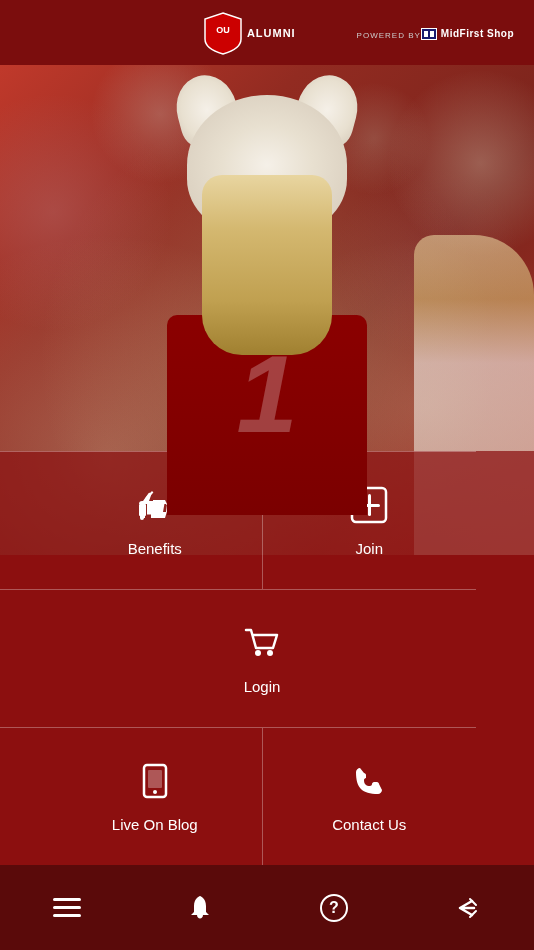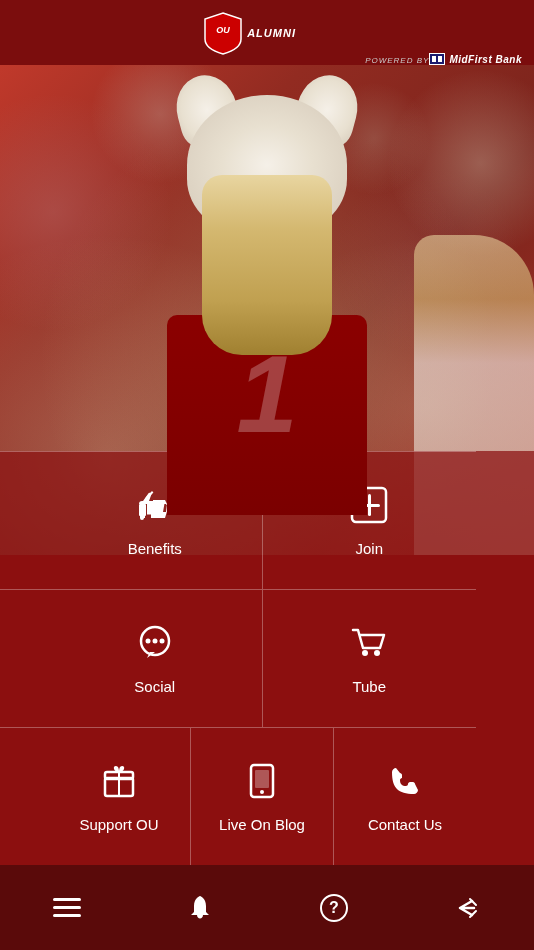--- a/index.html
+++ b/index.html
@@ -12,25 +12,25 @@
       background: #8B0000;
       position: relative;
     }
 
     
     #header {
       width: 534px;
       height: 65px;
       background: #7B0D0D;
       display: flex;
+      align-items: center;
       justify-content: space-between;
-      padding: 0 12px;
+      padding: 0 20px;
       position: relative;
       z-index: 10;
-      font-style: italic;
     }
 
     #header-logo {
       display: flex;
       align-items: center;
       justify-content: center;
       flex: 1;
     }
 
     .ou-logo {
@@ -337,21 +337,21 @@
   <div class="powered-by">
     <span class="powered-by-text">POWERED BY</span>
     <div class="midfirst-logo">
       <div class="midfirst-icon">
         <svg width="14" height="10" viewBox="0 0 14 10">
           <rect width="14" height="10" fill="#1a1a6e"></rect>
           <rect x="2" y="2" width="4" height="6" fill="#fff"></rect>
           <rect x="8" y="2" width="4" height="6" fill="#fff"></rect>
         </svg>
       </div>
-      <span class="midfirst-text">MidFirst Bank</span>
+      <span class="midfirst-text">MidFirst Shop</span>
     </div>
   </div>
 </div>
 
 <div id="hero">
   <div class="crowd-bg"></div>
   <div class="hero-overlay"></div>
 
   <div class="fur-ear-left"></div>
   <div class="fur-ear-right"></div>
@@ -391,59 +391,35 @@
           <rect x="4" y="4" width="34" height="34" rx="4" fill="none" stroke="white" stroke-width="2.5"></rect>
           <rect x="20" y="10" width="3" height="22" rx="1.5" fill="white"></rect>
           <rect x="10" y="20" width="22" height="3" rx="1.5" fill="white"></rect>
         </svg>
       </div>
       <span class="cell-label">Join</span>
     </div>
   </div>
 
   <div class="grid-row">
-    <div class="grid-cell">
-      <div class="cell-icon">
-        <svg width="42" height="42" viewBox="0 0 42 42" fill="white">
-          <circle cx="21" cy="19" r="14" fill="none" stroke="white" stroke-width="2.5"></circle>
-          <circle cx="14" cy="19" r="2.5" fill="white"></circle>
-          <circle cx="21" cy="19" r="2.5" fill="white"></circle>
-          <circle cx="28" cy="19" r="2.5" fill="white"></circle>
-          <path d="M16 30 L13 36 L21 30" fill="white"></path>
-        </svg>
-      </div>
-      <span class="cell-label">Social</span>
-    </div>
 
 
     <div class="grid-cell">
       <div class="cell-icon">
         <svg width="42" height="42" viewBox="0 0 42 42" fill="white">
           <path d="M5 8 L10 8 L15 26 L32 26 L36 13 L12 13" stroke="white" stroke-width="2.5" fill="none" stroke-linecap="round" stroke-linejoin="round"></path>
           <circle cx="17" cy="31" r="3" fill="white"></circle>
           <circle cx="29" cy="31" r="3" fill="white"></circle>
         </svg>
       </div>
-      <span class="cell-label">Tube</span>
+      <span class="cell-label">Login</span>
     </div>
   </div>
 
   <div class="grid-row">
-    <div class="grid-cell">
-      <div class="cell-icon">
-        <svg width="42" height="42" viewBox="0 0 42 42" fill="white">
-          <rect x="7" y="18" width="28" height="18" rx="2" fill="none" stroke="white" stroke-width="2.5"></rect>
-          <rect x="7" y="12" width="28" height="7" rx="2" fill="none" stroke="white" stroke-width="2.5"></rect>
-          <line x1="21" y1="12" x2="21" y2="36" stroke="white" stroke-width="2"></line>
-          <path d="M21 12 C21 12 17 12 16 9 C15 6 18 5 20 7 C21 8.5 21 12 21 12Z" fill="white"></path>
-          <path d="M21 12 C21 12 25 12 26 9 C27 6 24 5 22 7 C21 8.5 21 12 21 12Z" fill="white"></path>
-        </svg>
-      </div>
-      <span class="cell-label">Support OU</span>
-    </div>
 
     <div class="grid-cell">
       <div class="cell-icon">
         <svg width="42" height="42" viewBox="0 0 42 42" fill="white">
           <rect x="10" y="5" width="22" height="32" rx="3" fill="none" stroke="white" stroke-width="2.5"></rect>
           <circle cx="21" cy="32" r="2" fill="white"></circle>
           <rect x="14" y="10" width="14" height="18" rx="1" fill="white" opacity="0.3"></rect>
         </svg>
       </div>
       <span class="cell-label">Live On Blog</span>

